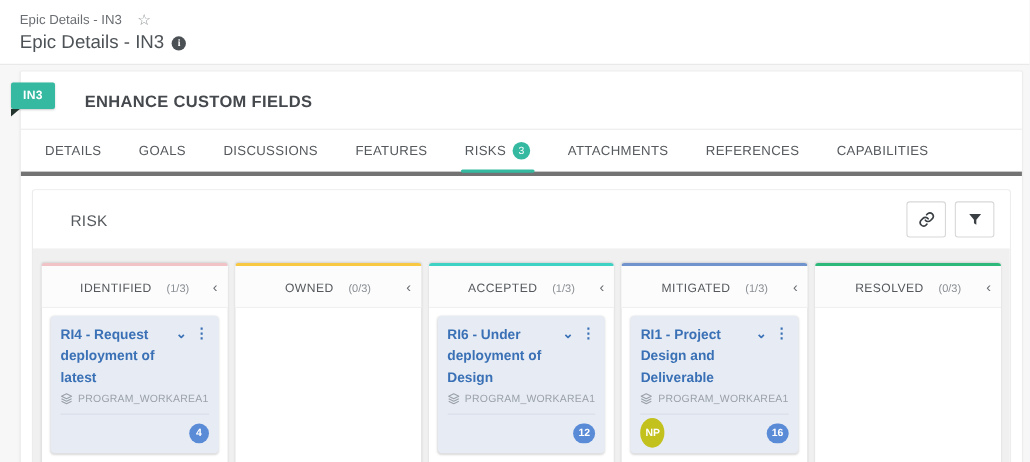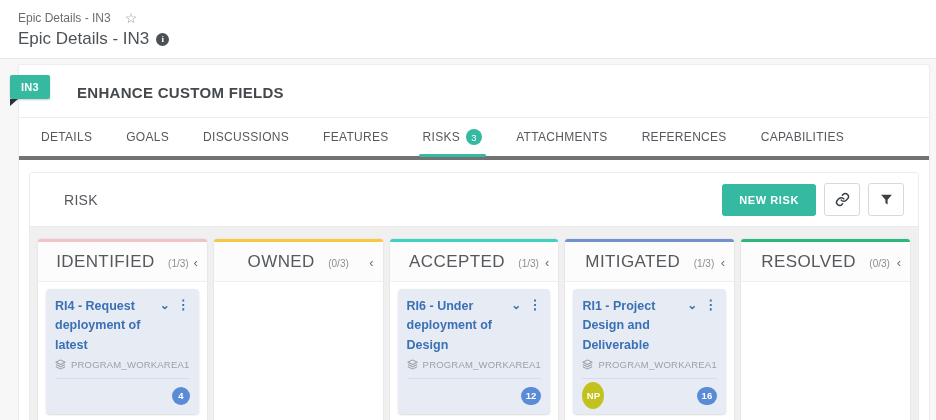--- a/index.html
+++ b/index.html
@@ -51,21 +51,21 @@
     font-family:"Liberation Sans", sans-serif; }
   .icon-btn { width:36px; height:33px; background:#fff; border:1px solid #d8d8d9; border-radius:3px;
     display:inline-flex; align-items:center; justify-content:center; cursor:pointer; color:#3a3f44; }
 
   
   .board { background:#f0f0f1; padding:12px 8px 0; display:flex; gap:7px; height:240px; }
   .column { flex:1; background:#fff; display:flex; flex-direction:column; border-radius:3px 3px 0 0;
     border-top:3px solid #ccc; box-shadow:0 0 2px rgba(0,0,0,.12); }
   .col-header { position:relative; text-align:center; padding:10px 8px 9px; background:#fcfcfc;
     border-bottom:1px solid #f0f0f0; cursor:default; }
-  .col-name { font-size:17px; color:#55595d; letter-spacing:.4px;margin-top:48px; }
+  .col-name { font-size:11px; color:#55595d; letter-spacing:.4px;margin-top:48px; }
   .col-count { font-size:10px; color:#8a8f94; margin-left:9px; }
   .col-collapse { position:absolute; right:9px; top:50%; transform:translateY(-50%);
     font-size:13px; color:#6a6e72; cursor:pointer; line-height:1; }
   .col-body { flex:1; padding:7px 8px; }
 
   
   .risk-card { background:#e7ecf4; border-radius:4px; padding:8px 9px 5px;
     box-shadow:0 1px 2px rgba(0,0,0,.15); cursor:pointer; }
   .card-head { display:flex; align-items:flex-start; }
   .card-title { flex:1; color:#3a70b5; font-size:12.5px; font-weight:700; line-height:1.55; }
@@ -128,21 +128,20 @@
   </div>
       <div class="tab">
     <span class="tab-label">CAPABILITIES</span>
   </div>
     </div>
 
   <div class="risk-section">
     <div class="risk-toolbar">
       <span class="risk-title">RISK</span>
       <div class="toolbar-actions">
-        <button class="btn-new-risk">NEW RISK</button>
         <button class="icon-btn">
           <span style="display:inline-flex">
             <svg width="15" height="15" viewBox="0 0 24 24" fill="none" stroke="currentColor" stroke-width="2.4" stroke-linecap="round">
               <path d="M10 13a5 5 0 0 0 7.5.5l3-3a5 5 0 0 0-7-7l-1.7 1.7"></path>
               <path d="M14 11a5 5 0 0 0-7.5-.5l-3 3a5 5 0 0 0 7 7l1.7-1.7"></path>
             </svg>
           </span>
         </button>
         <button class="icon-btn">
           <span style="display:inline-flex">

